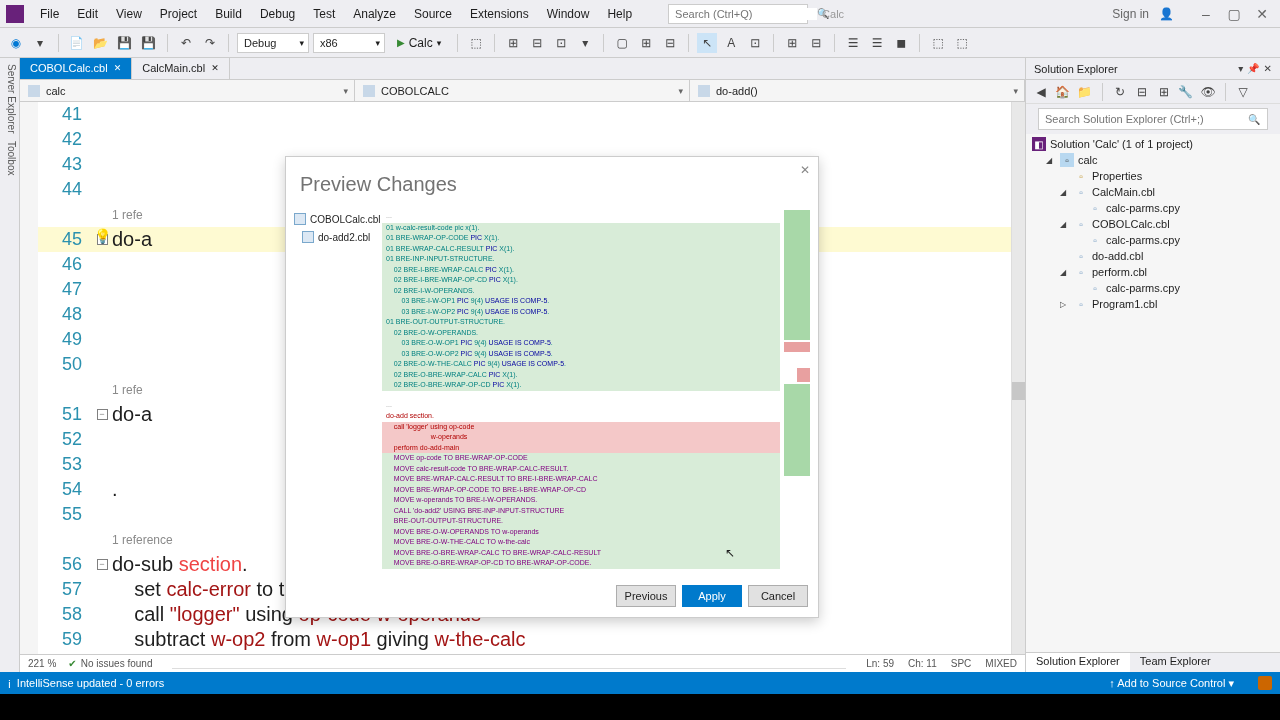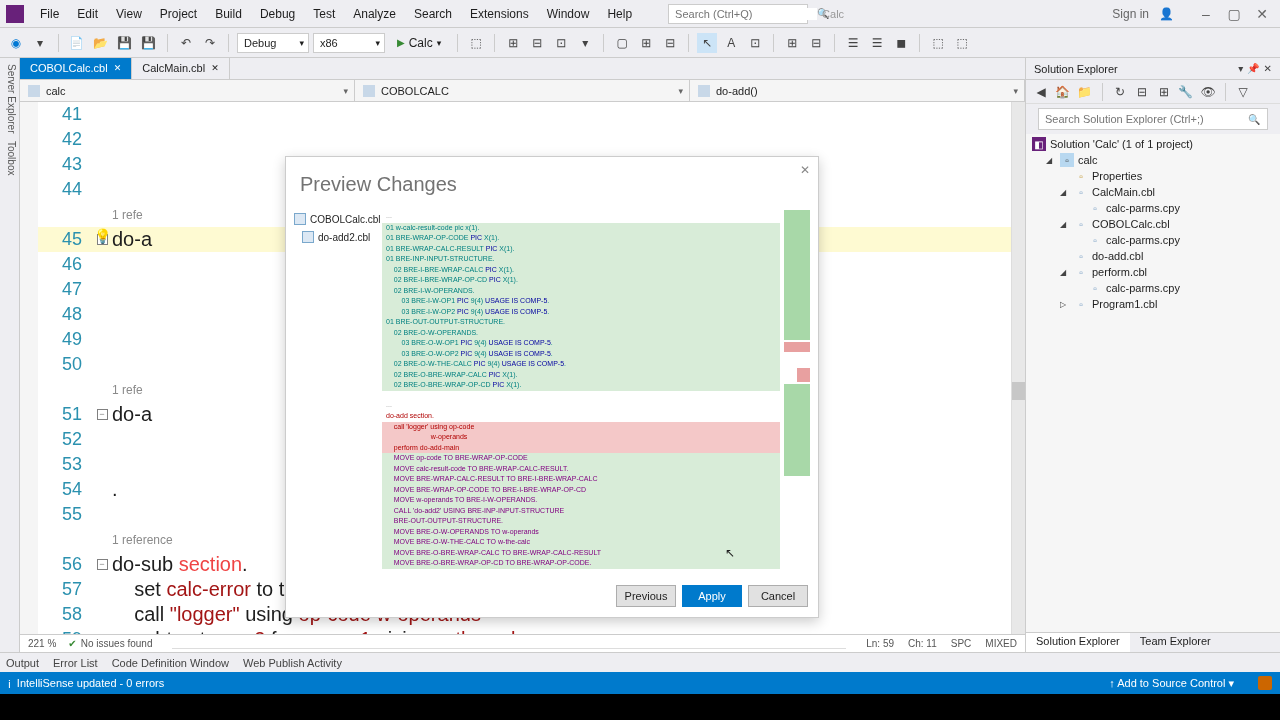--- a/index.html
+++ b/index.html
@@ -126,21 +126,21 @@
     <div class="vs-logo"></div>
     <div class="menu-bar" id="menuBar">
         <span class="menu-item">File</span>
         <span class="menu-item">Edit</span>
         <span class="menu-item">View</span>
         <span class="menu-item">Project</span>
         <span class="menu-item">Build</span>
         <span class="menu-item">Debug</span>
         <span class="menu-item">Test</span>
         <span class="menu-item">Analyze</span>
-        <span class="menu-item">Search</span>
+        <span class="menu-item">Source</span>
         <span class="menu-item">Extensions</span>
         <span class="menu-item">Window</span>
         <span class="menu-item">Help</span>
       </div>
     <div class="title-search">
       <input placeholder="Search (Ctrl+Q)" style="">
       <span style="font-size:10px;color:#888">🔍</span>
     </div>
     <span class="title-solution-name">Calc</span>
     <div class="title-right">
@@ -520,26 +520,20 @@
             </div>
           </div>
       </div>
       <div class="se-tabs-bottom">
         <div class="active">Solution Explorer</div>
         <div>Team Explorer</div>
       </div>
     </div>
   </div>
 
-  <div class="panel-tabs" id="panelTabs">
-      <span>Output</span>
-      <span>Error List</span>
-      <span>Code Definition Window</span>
-      <span>Web Publish Activity</span>
-    </div>
 
   <div class="status-bar">
     <span style="margin-right:6px">ℹ</span>
     <span>IntelliSense updated - 0 errors</span>
     <div class="sb-right">
       <span>↑ <span>Add to Source Control</span> ▾</span>
       <span class="sb-bell"></span>
     </div>
   </div>
 

